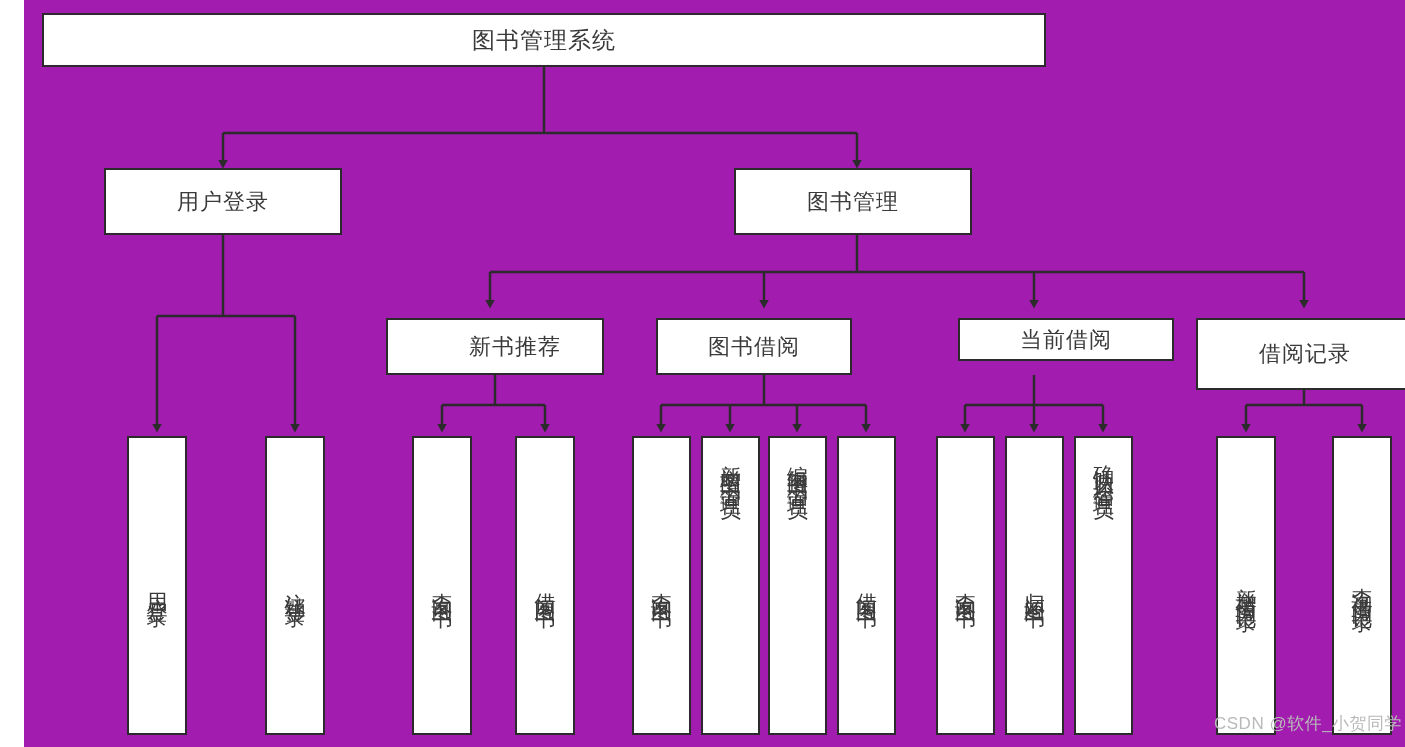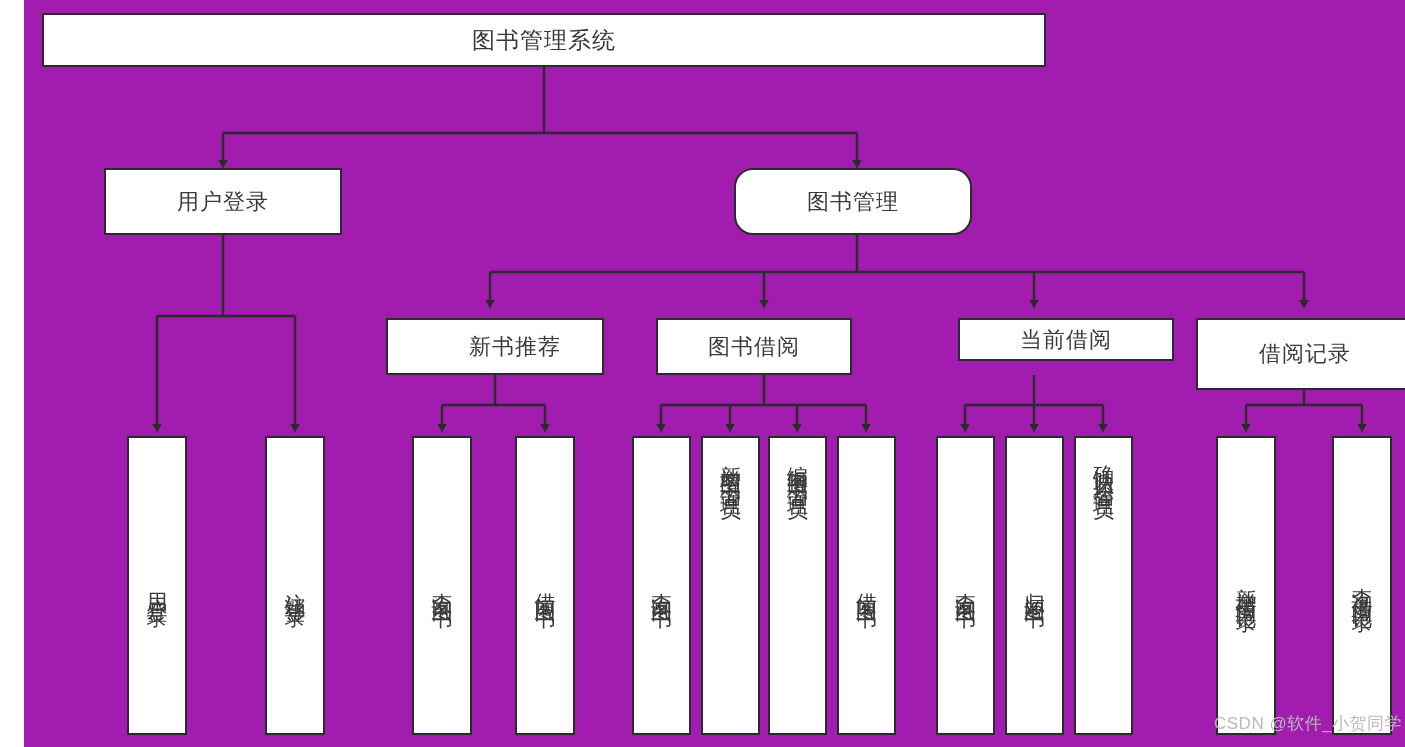--- a/index.html
+++ b/index.html
@@ -123,21 +123,21 @@
     </g>
   </svg>
 
   <div class="node root" style="left:18px; top:13px; width:1004px; height:54px;">
     <span class="node-label">图书管理系统</span>
   </div>
 
   <div class="node level2" style="left:80px; top:168px; width:238px; height:67px;">
     <span class="node-label">用户登录</span>
   </div>
-  <div class="node level2" style="left:710px; top:168px; width:238px; height:67px;border-radius:19px;">
+  <div class="node level2" style="left:710px; top:168px; width:238px; height:67px;">
     <span class="node-label">图书管理</span>
   </div>
 
   <div class="node level3" style="left:362px; top:318px; width:218px; height:57px;padding-left:40px;">
     <span class="node-label">新书推荐</span>
   </div>
   <div class="node level3" style="left:632px; top:318px; width:196px; height:57px;">
     <span class="node-label">图书借阅</span>
   </div>
   <div class="node level3" style="left:934px; top:318px; width:216px; height:43px;">

